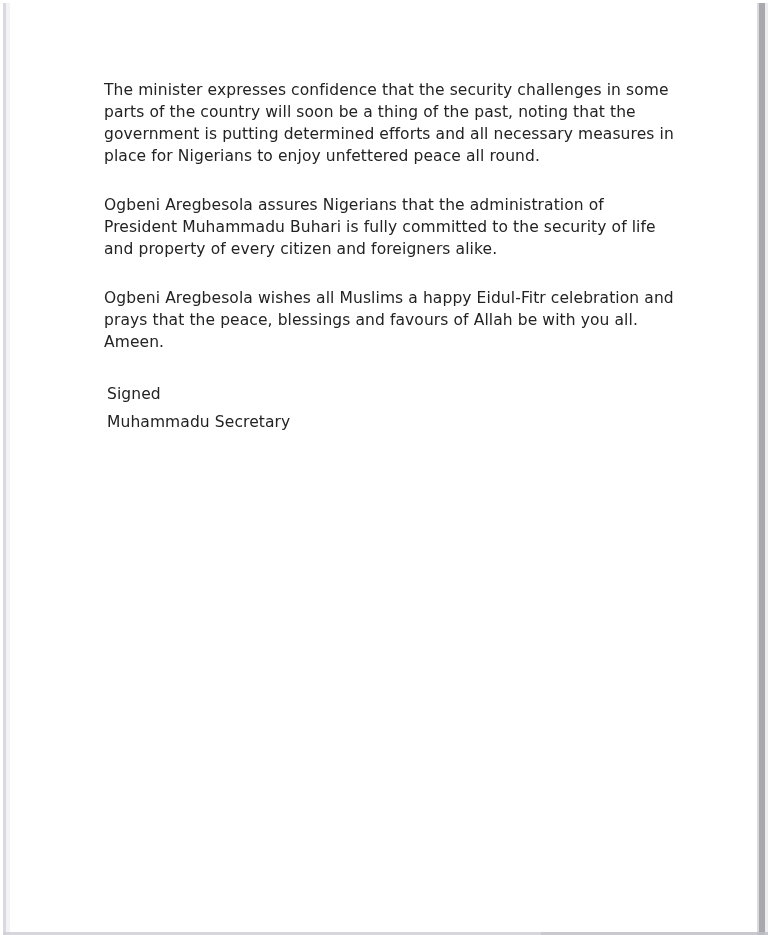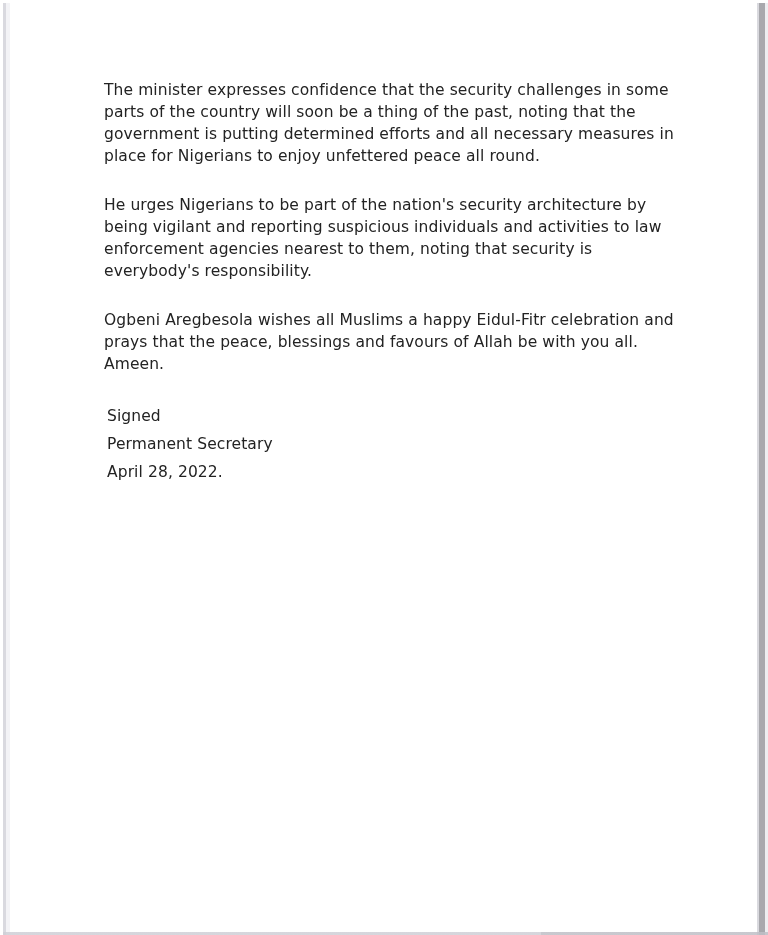--- a/index.html
+++ b/index.html
@@ -54,26 +54,25 @@
 <div class="page">
 
   <div class="edge-left"></div>
   <div class="edge-right"></div>
   <div class="edge-bottom"></div>
 
   <div class="content">
 
     <p class="para">The minister expresses confidence that the security challenges in some parts of the country will soon be a thing of the past, noting that the government is putting determined efforts and all necessary measures in place for Nigerians to enjoy unfettered peace all round.</p>
 
+    <p class="para">Ogbeni Aregbesola assures Nigerians that the administration of President Muhammadu Buhari is fully committed to the security of life and property of every citizen and foreigners alike.</p>
 
 
-    <p class="para">He urges Nigerians to be part of the nation's security architecture by being vigilant and reporting suspicious individuals and activities to law enforcement agencies nearest to them, noting that security is everybody's responsibility.</p>
 
     <p class="para">Ogbeni Aregbesola wishes all Muslims a happy Eidul-Fitr celebration and prays that the peace, blessings and favours of Allah be with you all. Ameen.</p>
 
     <div class="sig-block">
       <div class="sig-line">Signed</div>
-      <div class="sig-line">Permanent Secretary</div>
-      <div class="sig-line">April 28, 2022.</div>
+      <div class="sig-line">Muhammadu Secretary</div>
     </div>
 
   </div>
 </div>
 
 </body></html>

